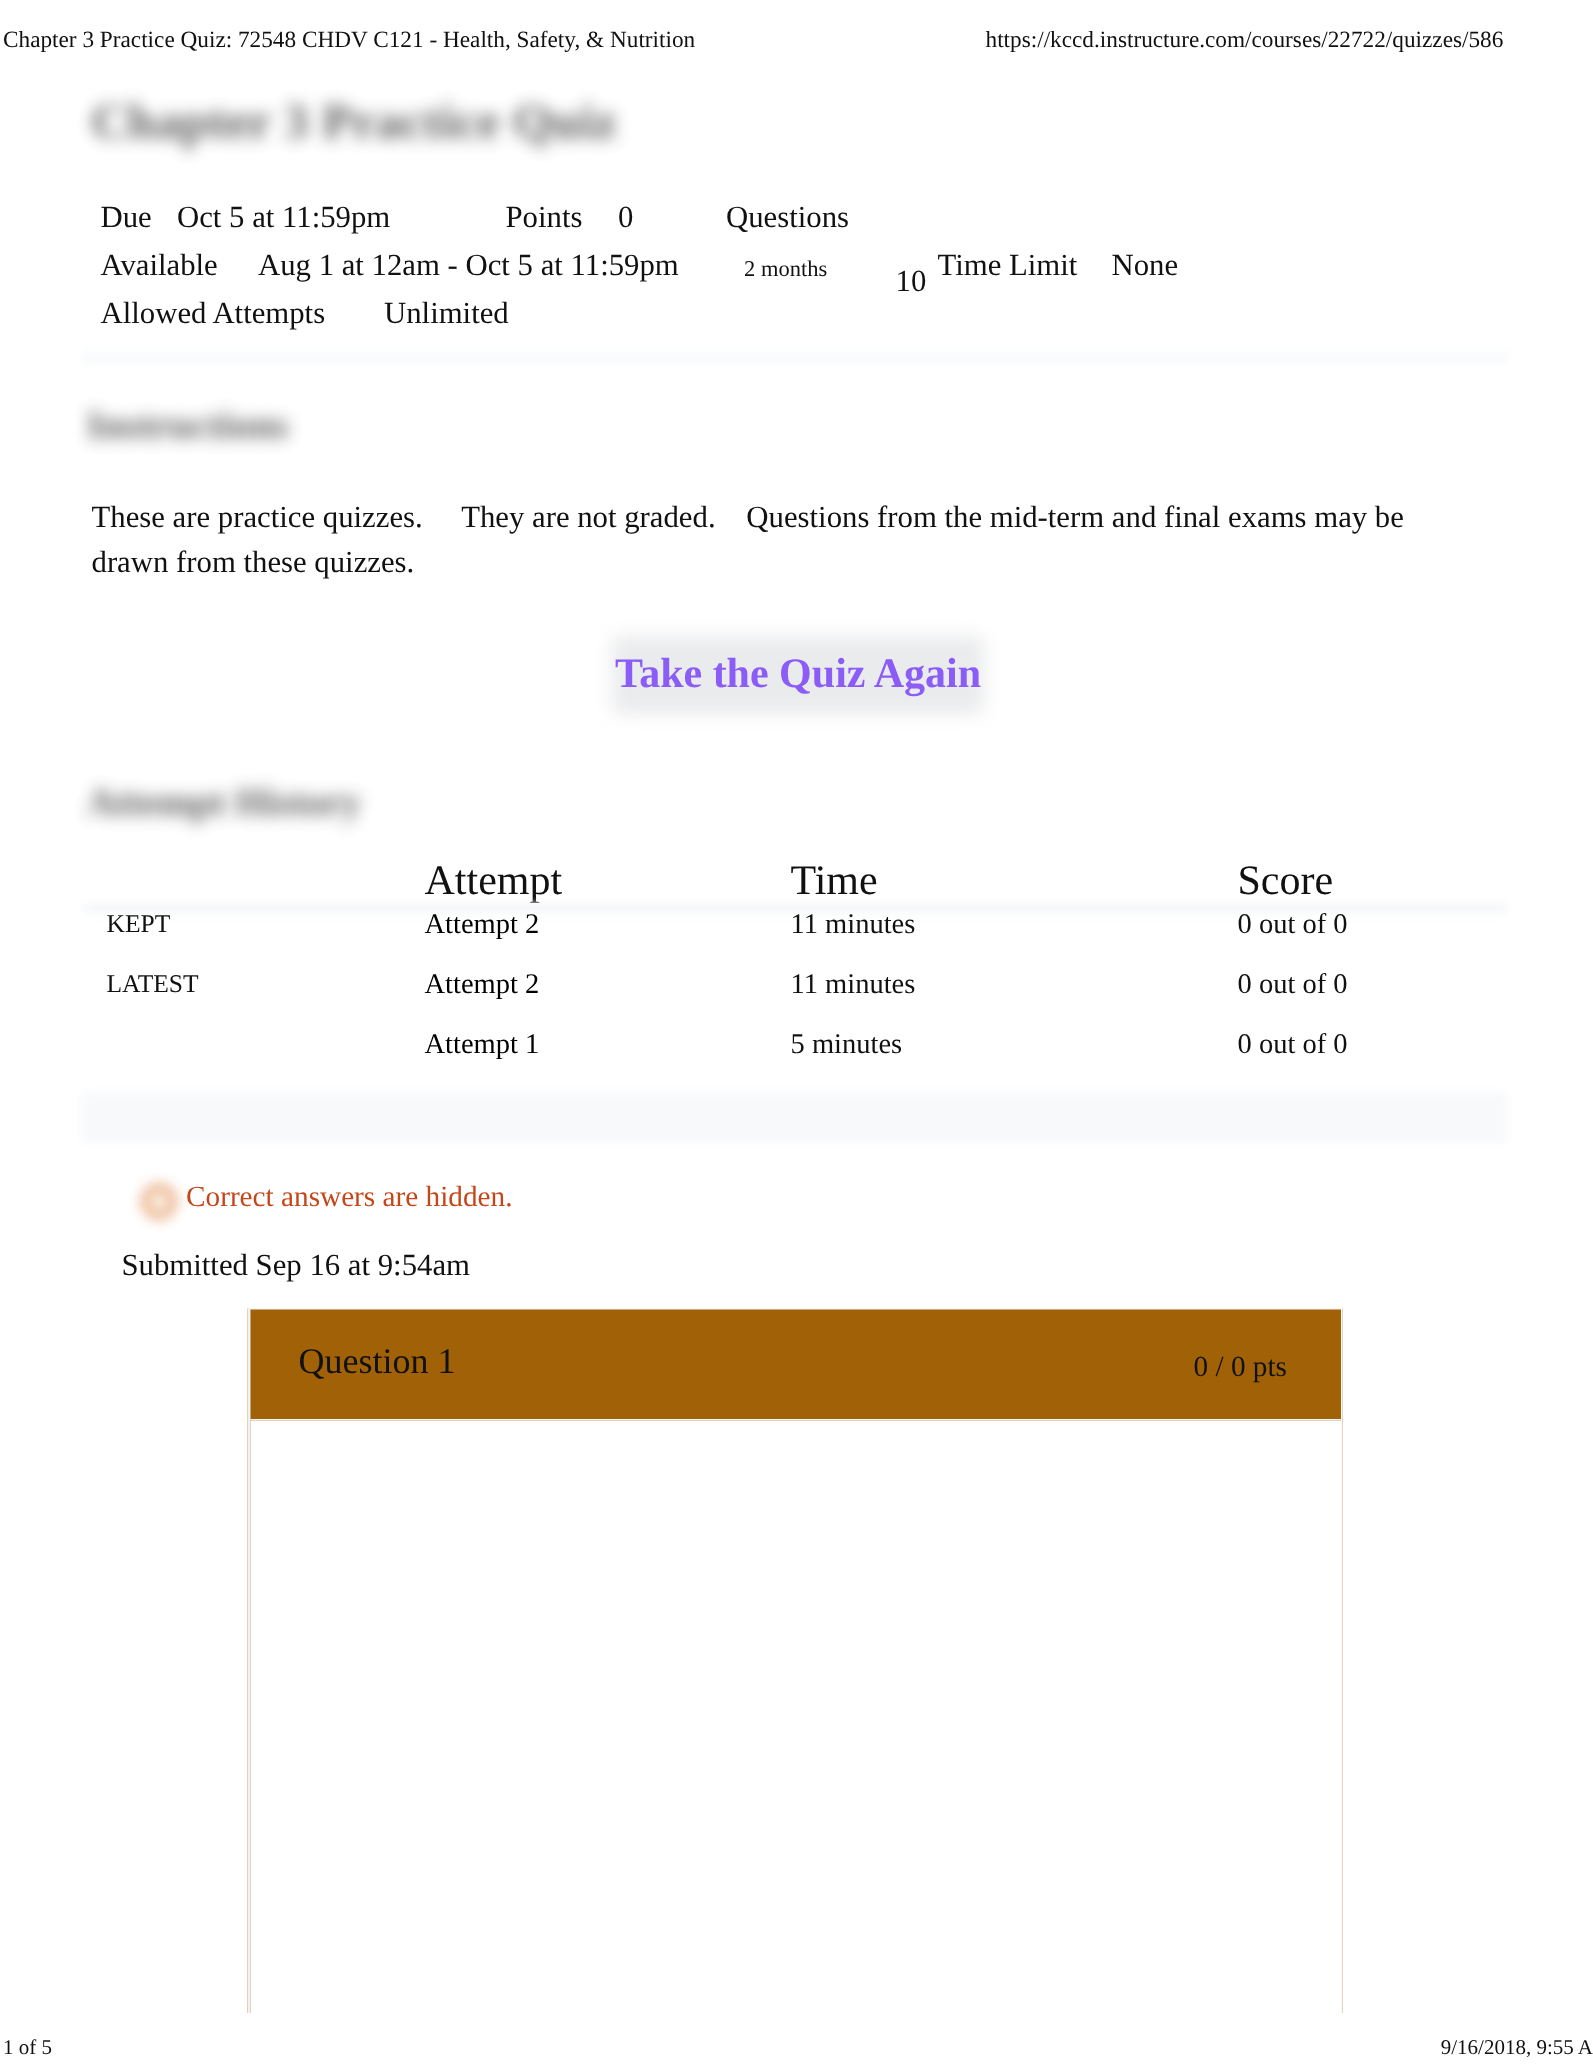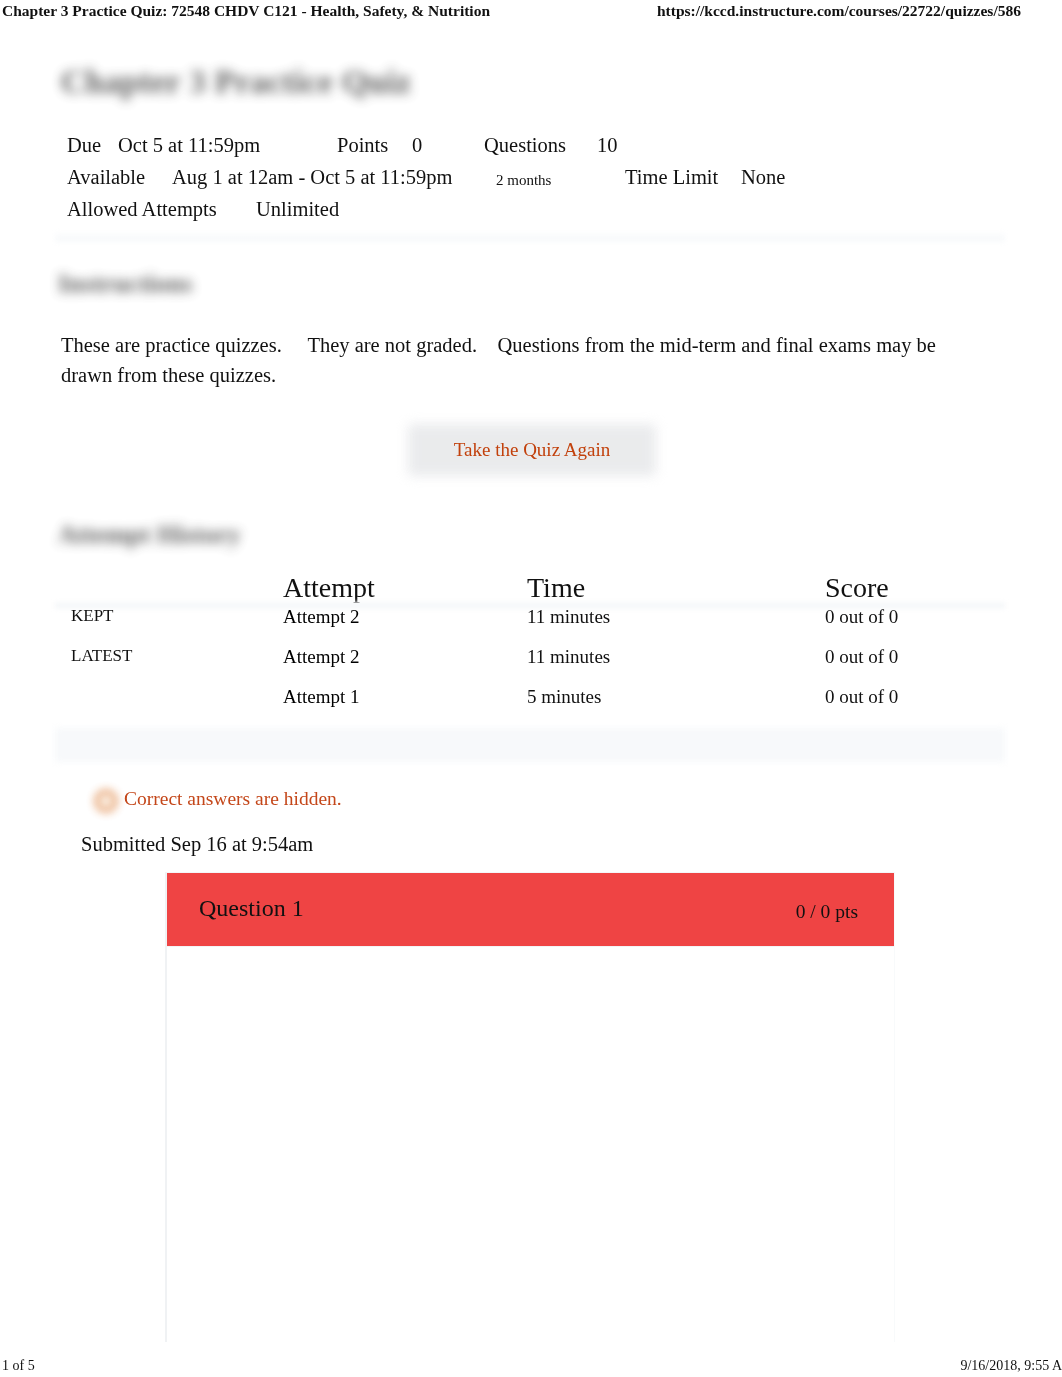--- a/index.html
+++ b/index.html
@@ -7,22 +7,22 @@
     width:1062px; height:1377px;
     background:#ffffff;
     font-family:"Liberation Serif", serif;
     color:#111111;
     overflow:hidden;
   }
   .page { position:relative; width:1062px; height:1377px; }
 
   
   .print-header {
-    position:absolute; top:0; left:0; width:894px; height:28px;
-    display:flex; align-items:center;font-weight:bold;
+    position:absolute; top:16px; left:0; width:894px; height:28px;
+    display:flex; align-items:center;
   }
   .ph-title { position:absolute; left:2px; top:2px; font-size:15.5px; white-space:nowrap; }
   .ph-url   { position:absolute; left:657px; top:2px; font-size:15.5px; white-space:nowrap; }
 
   .print-footer { position:absolute; left:0; bottom:0; width:1062px; height:32px; }
   .pf-page { position:absolute; left:2px; bottom:3px; font-size:14px; }
   .pf-date { position:absolute; right:0px; bottom:3px; font-size:14px; white-space:nowrap; }
 
   
   .blur-heading {
@@ -56,21 +56,21 @@
   
   #take-quiz-btn-wrap { position:absolute; left:408px; top:424px; width:248px; height:52px; }
   #take-quiz-btn-bg {
     position:absolute; inset:0;
     background:#e9eaec; border-radius:4px;
     filter:blur(6px); opacity:.95;
   }
   #take-quiz-btn-label {
     position:absolute; inset:0;
     display:flex; align-items:center; justify-content:center;
-    font-size:19px; color:#c2410c; white-space:nowrap;
+    font-size:28px; color:#8b5cf6; white-space:nowrap;font-weight:bold;
   }
 
   
   #attempt-table { position:absolute; left:55px; top:572px; width:950px; font-size:19px; }
   .at-row { position:relative; height:40px; }
   .at-head { height:34px; }
   .at-cell { position:absolute; top:0; white-space:nowrap; }
   .c-kept  { left:16px; font-size:17px; }
   .c-att   { left:228px; }
   .c-time  { left:472px; }
@@ -97,21 +97,21 @@
     position:absolute; left:29px; top:0; font-size:19.5px;
     color:#c4471a; white-space:nowrap;
   }
   #submitted-text {
     position:absolute; left:81px; top:833px; font-size:20.5px; white-space:nowrap;
   }
 
   
   #question-box {
     position:absolute; left:165px; top:872px; width:730px; height:470px;
-    background:#ef4444;
+    background:#a16207;
     border-left:2px solid #f0f2f4;
     border-top:1px solid #f4f6f8;
     border-right:1px solid #f8fafb;
   }
   #question-header {
     position:relative; height:74px;
     border-bottom:1px solid #f2f4f6;
   }
   #question-label {
     position:absolute; left:32px; top:22px; font-size:24px; white-space:nowrap;
@@ -133,21 +133,21 @@
 
   <div id="quiz-title" class="blur-heading">Chapter 3 Practice Quiz</div>
 
   <div class="meta">
     <div class="meta-row">
       <span class="meta-label" style="left:67px;">Due</span>
       <span class="meta-value" style="left:118px;">Oct 5 at 11:59pm</span>
       <span class="meta-label" style="left:337px;">Points</span>
       <span class="meta-value" style="left:412px;">0</span>
       <span class="meta-label" style="left:484px;">Questions</span>
-      <span class="meta-value" style="left:597px;">10</span>
+      <span class="meta-value" style="left:597px;margin-top:43px;">10</span>
     </div>
     <div class="meta-row">
       <span class="meta-label" style="left:67px;">Available</span>
       <span class="meta-value" style="left:172px;">Aug 1 at 12am - Oct 5 at 11:59pm</span>
       <span class="meta-value meta-small" style="left:496px; top:6px;">2 months</span>
       <span class="meta-label" style="left:625px;">Time Limit</span>
       <span class="meta-value" style="left:741px;">None</span>
     </div>
     <div class="meta-row">
       <span class="meta-label" style="left:67px;">Allowed Attempts</span>

